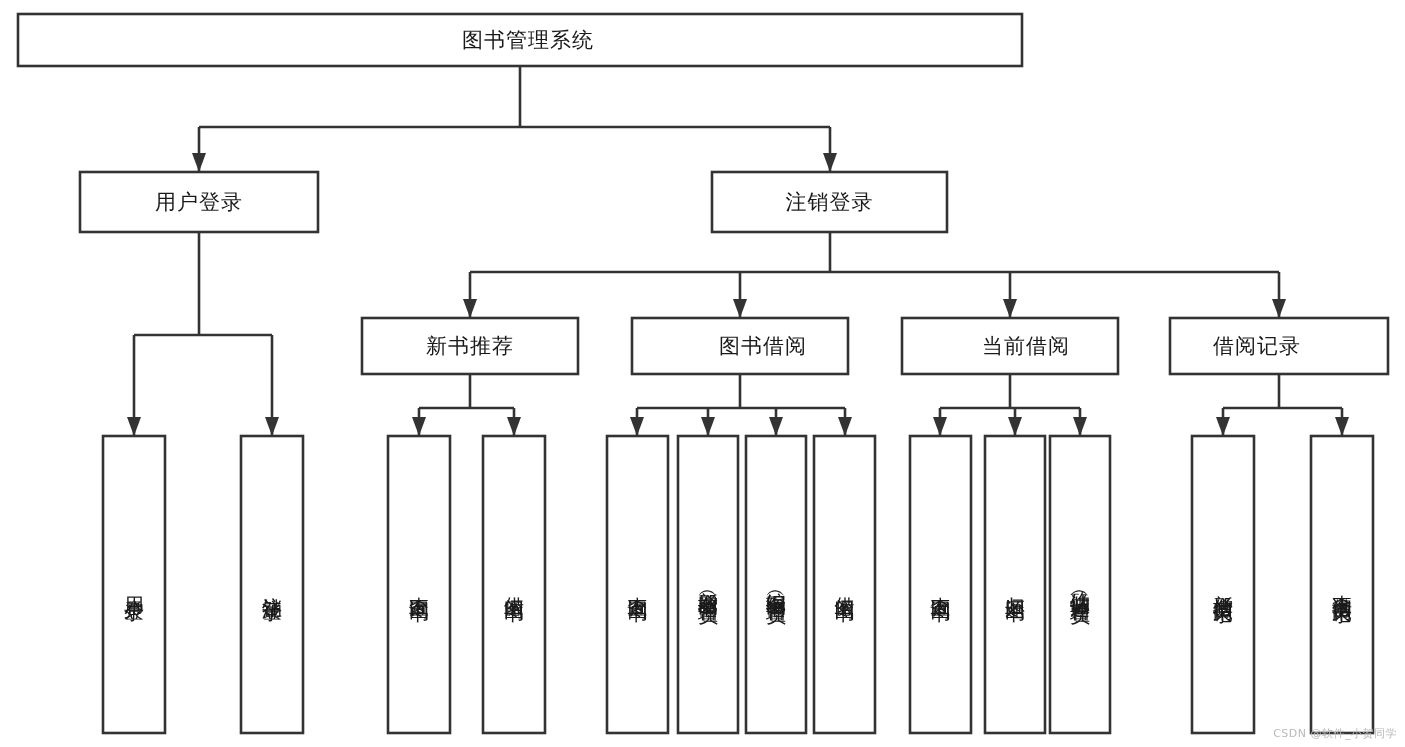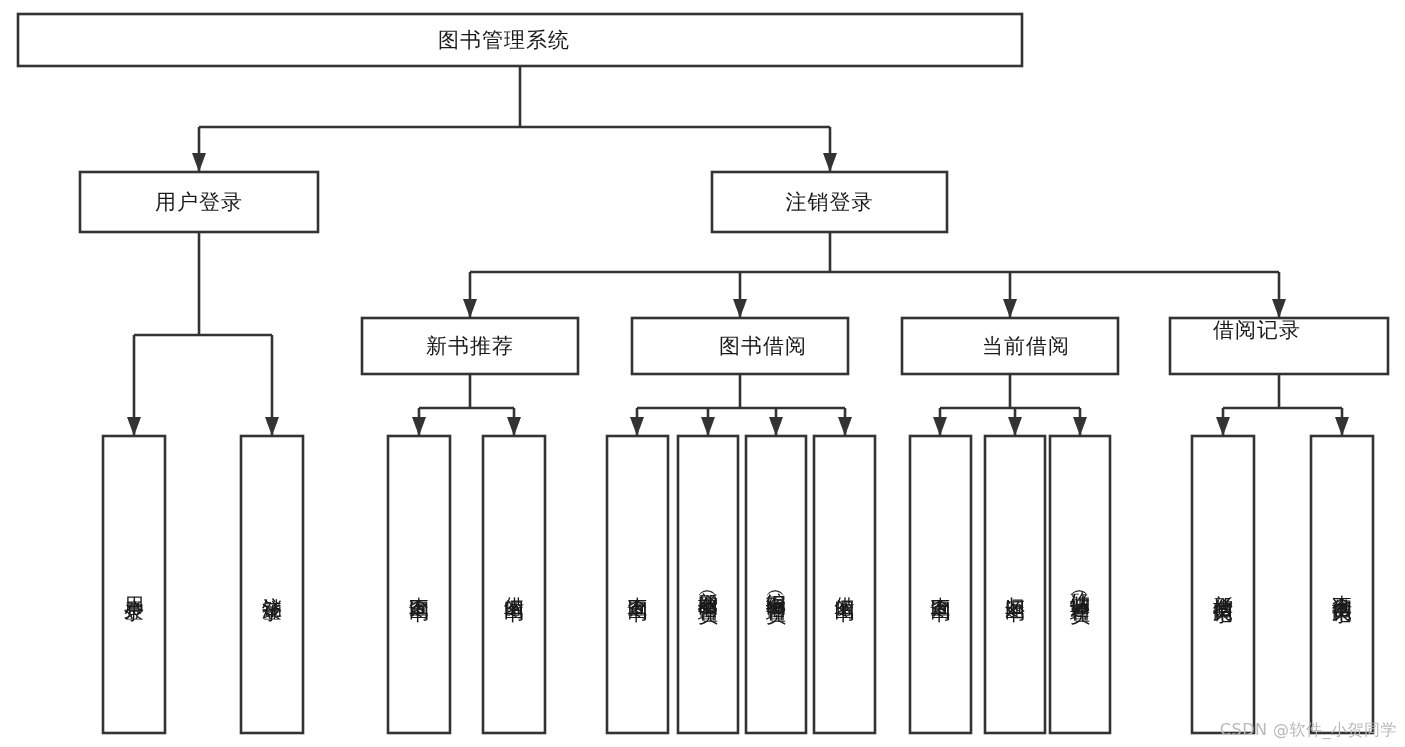--- a/index.html
+++ b/index.html
@@ -41,21 +41,21 @@
   }
   .arrow-head {
     fill: #333333;
     stroke: none;
   }
   .watermark {
     position: absolute;
     right: 8px;
     bottom: 6px;
     font-family: "DejaVu Sans", "Liberation Sans", sans-serif;
-    font-size: 16px;
+    font-size: 11px;
     color: #b9b9b9;
     letter-spacing: 0.5px;
     white-space: nowrap;
     pointer-events: none;
     text-align: right;
   }
   .vlabel-wrap {
     position: absolute;
     display: flex;
     align-items: center;
@@ -164,39 +164,39 @@
         <rect x="746" y="436" width="60" height="297" class="node-box"></rect>
         <rect x="814" y="436" width="61" height="297" class="node-box"></rect>
         <rect x="910" y="436" width="61" height="297" class="node-box"></rect>
         <rect x="985" y="436" width="60" height="297" class="node-box"></rect>
         <rect x="1050" y="436" width="60" height="297" class="node-box"></rect>
         <rect x="1192" y="436" width="62" height="297" class="node-box"></rect>
         <rect x="1311" y="436" width="62" height="297" class="node-box"></rect>
       </g>
   </svg>
   <div id="label-layer">
-      <div class="hlabel-wrap" style="left: 2px; top: 14px; width: 1004px; height: 52px;">
+      <div class="hlabel-wrap" style="left: 26px; top: 14px; width: 1004px; height: 52px;">
         <div class="hlabel-text">图书管理系统</div>
       </div>
       <div class="hlabel-wrap" style="left: 80px; top: 172px; width: 238px; height: 60px;">
         <div class="hlabel-text">用户登录</div>
       </div>
       <div class="hlabel-wrap" style="left: 712px; top: 172px; width: 235px; height: 60px;">
         <div class="hlabel-text">注销登录</div>
       </div>
       <div class="hlabel-wrap" style="left: 362px; top: 318px; width: 216px; height: 56px;">
         <div class="hlabel-text">新书推荐</div>
       </div>
       <div class="hlabel-wrap" style="left: 632px; top: 318px; width: 216px; height: 56px; margin-left: 23px;">
         <div class="hlabel-text">图书借阅</div>
       </div>
       <div class="hlabel-wrap" style="left: 902px; top: 318px; width: 248px; height: 56px;">
         <div class="hlabel-text">当前借阅</div>
       </div>
-      <div class="hlabel-wrap" style="left: 1170px; top: 302px; width: 174px; height: 56px;">
+      <div class="hlabel-wrap" style="left: 1170px; top: 318px; width: 174px; height: 56px;">
         <div class="hlabel-text">借阅记录</div>
       </div>
       <div class="vlabel-wrap" style="left: 103px; top: 436px; width: 62px; height: 297px;">
         <div class="vlabel-text">用户登录</div>
       </div>
       <div class="vlabel-wrap" style="left: 241px; top: 436px; width: 62px; height: 297px;">
         <div class="vlabel-text">注销登录</div>
       </div>
       <div class="vlabel-wrap" style="left: 388px; top: 436px; width: 62px; height: 297px;">
         <div class="vlabel-text">查询图书</div>

